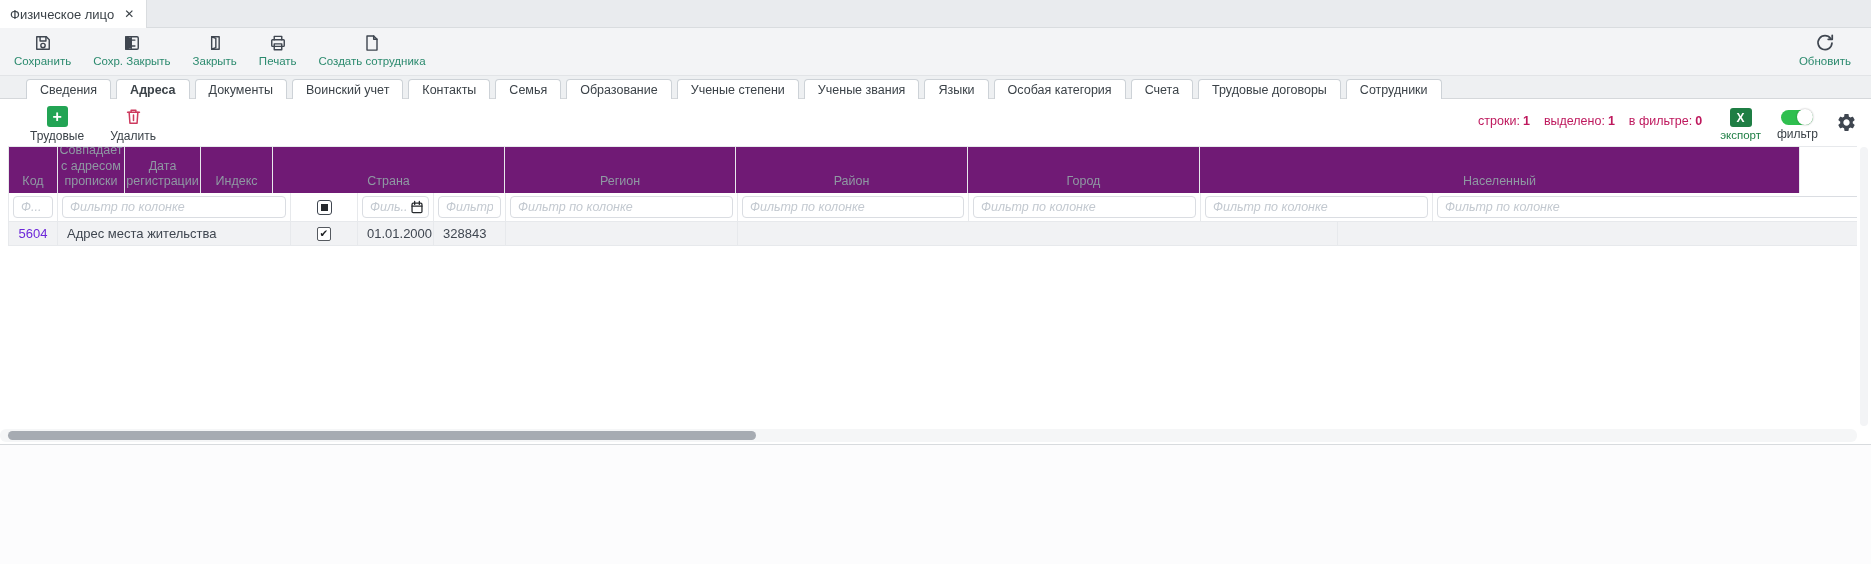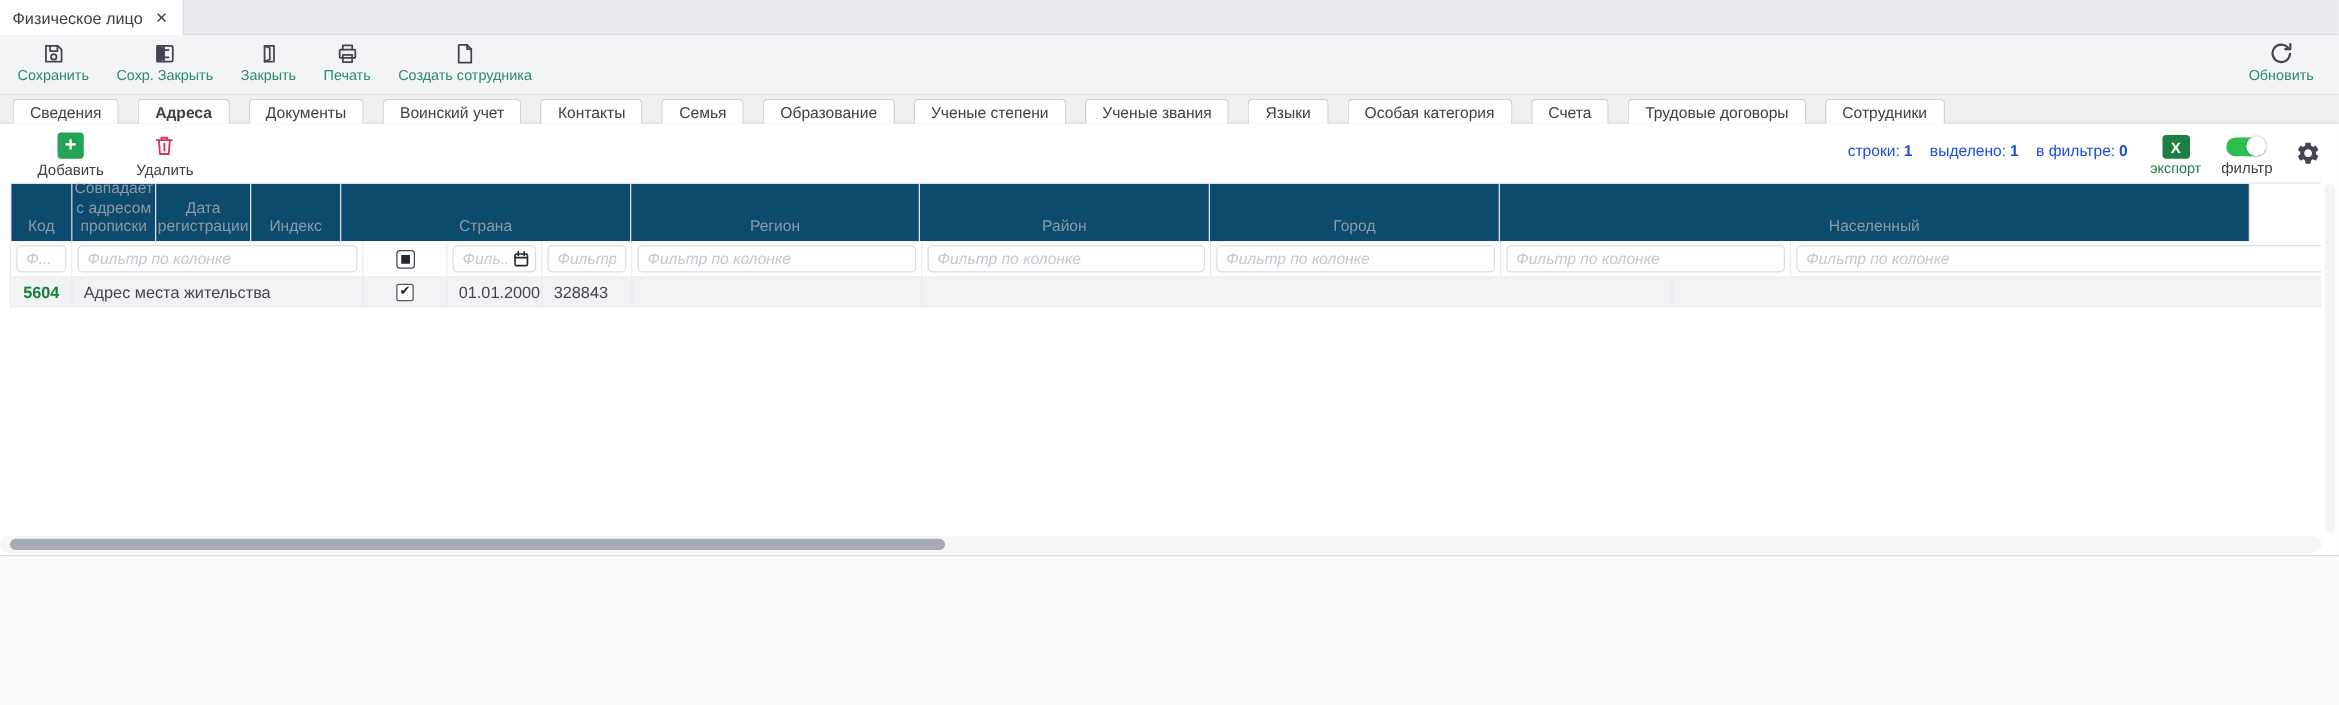--- a/index.html
+++ b/index.html
@@ -17,38 +17,38 @@
   .toolbar { height:48px; background:#f3f4f6; border-bottom:1px solid #e2e4e7;
     display:flex; align-items:flex-start; padding:4px 14px 0 14px; }
   .tbtn { display:flex; flex-direction:column; align-items:center; margin-right:22px; cursor:pointer; }
   .tbtn .ic { height:22px; display:flex; align-items:center; justify-content:center; }
   .tbtn .lbl { font-size:11.5px; color:#2b8a6e; margin-top:1px; white-space:nowrap; }
   .tb-spacer { flex:1; }
   .tbtn.refresh { margin-right:6px; }
   svg.oi { stroke:#3f4650; fill:none; stroke-width:1.7; stroke-linecap:round; stroke-linejoin:round; }
 
   
-  .tabstrip { background:#eef0f2; border-bottom:1px solid #d5d8db; padding:3px 0 0 10px;
-    display:flex; gap:15px; height:23px; }
+  .tabstrip { background:#eef0f2; border-bottom:1px solid #d5d8db; padding:3px 0 0 26px;
+    display:flex; gap:5px; height:23px; }
   .ptab { background:#fff; border:1px solid #cdd2d7; border-bottom:none;
     border-radius:4px 4px 0 0; padding:3px 13px 2px; font-size:12.5px; color:#3b4248;
     white-space:nowrap; cursor:pointer; height:20px; }
   .ptab.active { font-weight:bold; }
 
   
   .content { position:relative; background:#fff; height:346px; border-bottom:1px solid #d8dbde; }
 
   .grid-toolbar { height:47px; display:flex; align-items:flex-start; padding:7px 14px 0 30px; }
   .gbtn { display:flex; flex-direction:column; align-items:center; margin-right:26px; cursor:pointer; }
   .gbtn .box { width:21px; height:21px; border-radius:3px; display:flex; align-items:center;
     justify-content:center; }
   .gbtn .lbl { font-size:12px; color:#3b4248; margin-top:2px; }
   .add-box { background:#22a454; color:#fff; font-size:16px; font-weight:bold; line-height:1; }
   .gt-spacer { flex:1; }
-  .stats { display:flex; gap:14px; align-items:center; font-size:12.5px; color:#1d4ed8; margin:8px 18px 0 0; }
+  .stats { display:flex; gap:14px; align-items:center; font-size:12.5px; color:#be185d; margin:8px 18px 0 0; }
   .stats b { margin-left:3px; }
   .xbtn { display:flex; flex-direction:column; align-items:center; margin:2px 16px 0 0; cursor:pointer; }
   .xbtn .box { width:22px; height:19px; background:#1e7e44; border-radius:3px; color:#fff;
     font-size:12px; font-weight:bold; display:flex; align-items:center; justify-content:center; }
   .xbtn .lbl { font-size:11.5px; color:#1e7e44; margin-top:2px; }
   .togglewrap { display:flex; flex-direction:column; align-items:center; margin:4px 18px 0 0; cursor:pointer; }
   .toggle { width:32px; height:15px; background:#2fbf4f; border-radius:8px; position:relative; }
   .toggle .knob { position:absolute; right:0px; top:-1px; width:16px; height:16px; background:#fff;
     border-radius:50%; box-shadow:0 0 2px rgba(0,0,0,.35); }
   .togglewrap .lbl { font-size:12px; color:#3b4248; margin-top:2px; }
@@ -56,37 +56,37 @@
 
   
   .grid-viewport { margin-left:8px; margin-right:14px; overflow:hidden;
     border-left:1px solid #e7e9ec; border-top:1px solid #e7e9ec; }
   .grid-inner { width:2030px; }
   .hdr-row,.filter-row,.data-row { display:flex; }
   .c0{width:49px;} .c1{width:233px;} .c2{width:67px;} .c3{width:76px;} .c4{width:72px;}
   .c5{width:232px;} .c6{width:231px;} .c7{width:232px;} .c8{width:232px;} .c9{width:600px;}
   .hcell { border-right:1px solid #e7e9ec; display:flex; align-items:flex-end; justify-content:center;
     text-align:center; color:#8f99a3; font-size:12.5px; line-height:1.25; padding:4px 2px 3px;
-    height:46px; background:#0c4a6e; }
+    height:46px; background:#701a75; }
   .fcell { border-right:1px solid #e7e9ec; height:28px; display:flex; align-items:center;
     justify-content:center; padding:0 4px; background:#fff; position:relative; }
   .fcell input { width:100%; height:22px; border:1px solid #dadde2; border-radius:4px;
     padding:0 7px; font-size:12.5px; font-style:italic; color:#5a6068; outline:none;
     font-family:inherit; background:#fff; }
   .fcell input::placeholder { color:#c3c9d0; font-style:italic; }
   .fcell.with-cal input { padding-right:22px; }
   .cal-ic { position:absolute; right:9px; top:7px; pointer-events:none; }
   .chk-ind { width:15px; height:15px; border:1.5px solid #3f4650; border-radius:3px;
     display:flex; align-items:center; justify-content:center; background:#fff; cursor:pointer; }
   .chk-ind .sq { width:7px; height:7px; background:#26292d; }
   .data-row { background:#f1f2f4; border-top:1px solid #e7e9ec; border-bottom:1px solid #e7e9ec; }
   .dcell { border-right:1px solid #e7e9ec; height:23px; display:flex; align-items:center;
     font-size:13px; color:#3f4650; padding:0 9px; white-space:nowrap; overflow:hidden; }
   .dcell.center { justify-content:center; padding:0 2px; }
-  .dcell.code { color:#15803d; justify-content:center;font-weight:bold; }
+  .dcell.code { color:#6d28d9; justify-content:center; }
   .chk-done { width:14px; height:14px; border:1.5px solid #55595f; border-radius:2px; background:#fff;
     display:flex; align-items:center; justify-content:center; font-size:10.5px; color:#1d1f22;
     line-height:1; cursor:pointer; }
 
   
   .vtrack { position:absolute; right:3px; top:48px; bottom:18px; width:8px; background:#f3f4f6;
     border-radius:4px; }
   .htrack { position:absolute; left:0; right:14px; bottom:2px; height:13px; background:#f5f6f7;
     border-radius:6px; }
   .hthumb { position:absolute; left:8px; top:2px; width:748px; height:9px; background:#a6abb2;
@@ -181,21 +181,21 @@
   <div class="ptab">Счета</div>
   <div class="ptab">Трудовые договоры</div>
   <div class="ptab">Сотрудники</div>
 </div>
 
 <div class="content">
 
   <div class="grid-toolbar">
     <div class="gbtn">
       <span class="box add-box">+</span>
-      <span class="lbl">Добавить</span>
+      <span class="lbl">Трудовые</span>
     </div>
     <div class="gbtn">
       <span class="box">
         <svg width="19" height="19" viewBox="0 0 24 24" fill="none" stroke="#cd3a5e" stroke-width="1.9" stroke-linecap="round" stroke-linejoin="round">
           <path d="M4.5 6.5h15"></path>
           <path d="M9 6.5V4h6v2.5"></path>
           <path d="M6.5 6.5l1 14h9l1-14"></path>
           <path d="M12 10v7"></path>
         </svg>
       </span>

